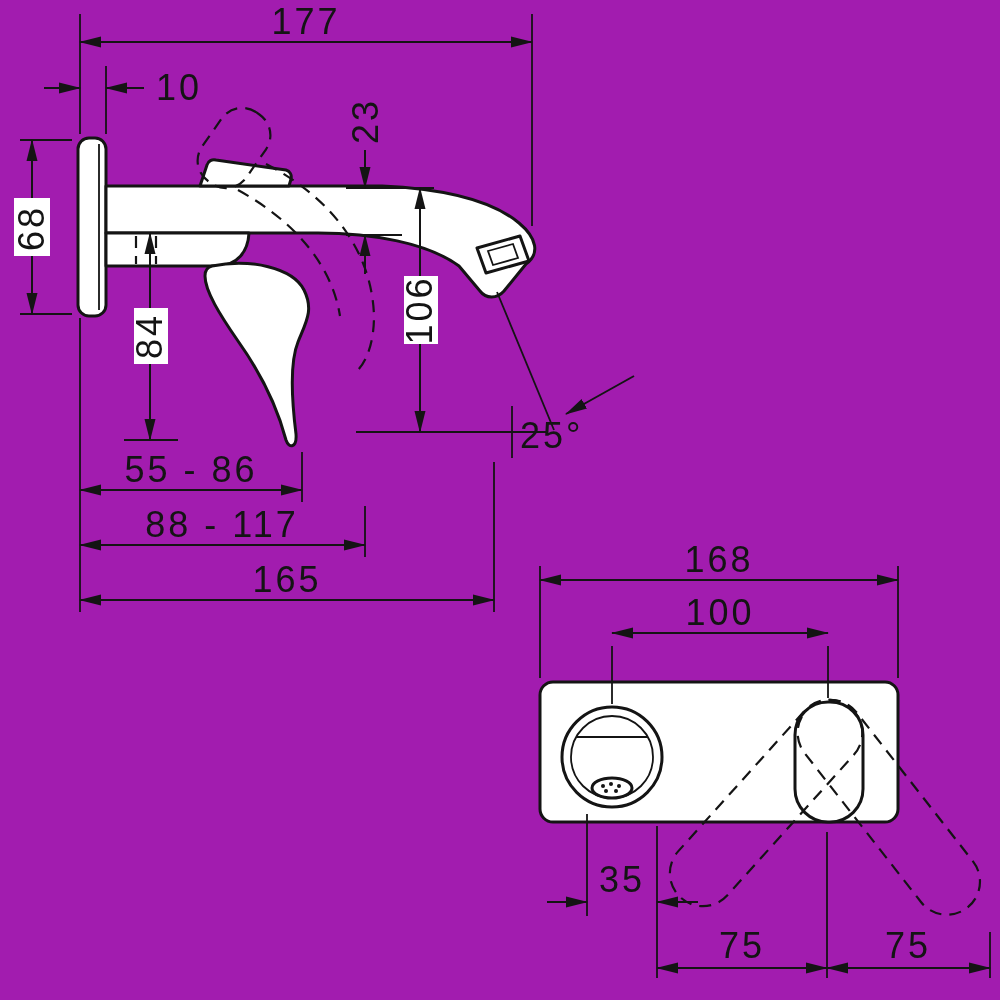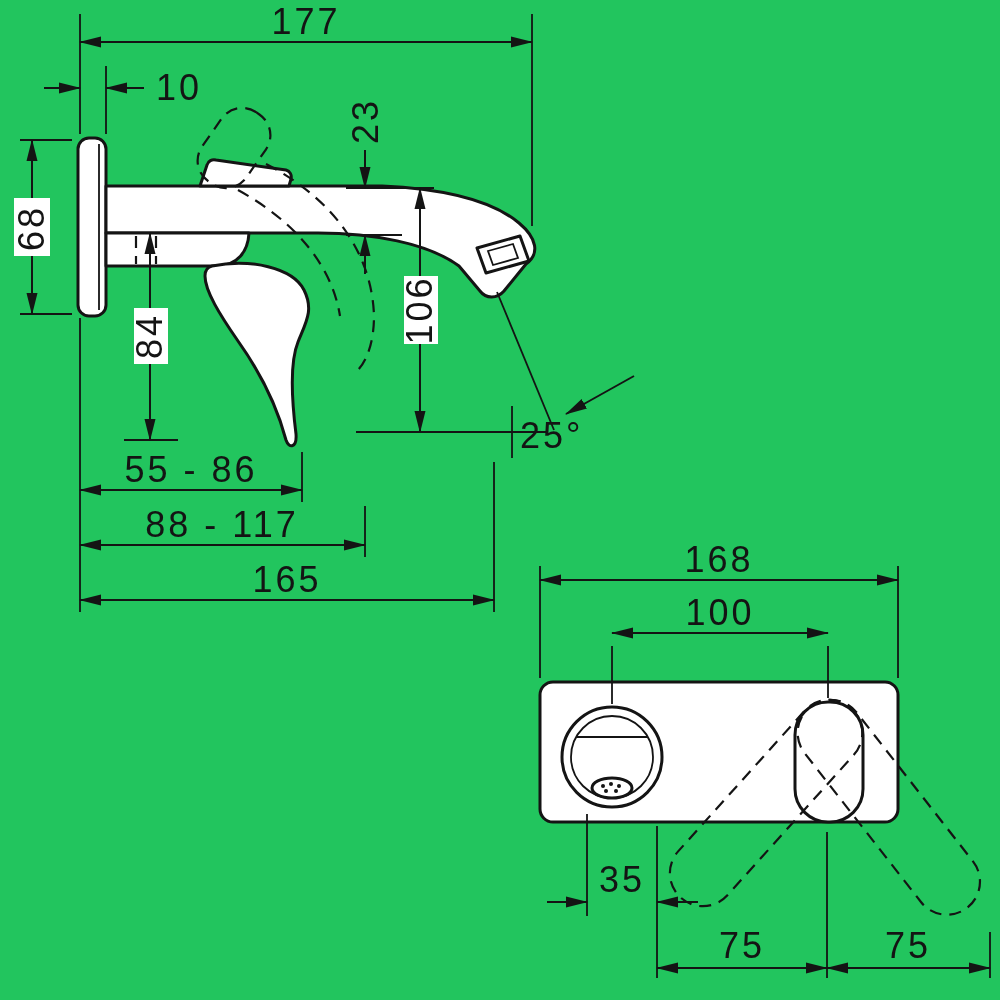--- a/index.html
+++ b/index.html
@@ -1,16 +1,16 @@
 <!DOCTYPE html>
 <html><head>
 <meta charset="utf-8">
 <style>
   html,body{margin:0;padding:0;background:#ffffff;width:1000px;height:1000px;overflow:hidden;}
-  .canvas{position:relative;width:1000px;height:1000px;background:#22c55e;}
+  .canvas{position:relative;width:1000px;height:1000px;background:#a21caf;}
   svg{display:block;}
   .lnf{stroke:#141414;stroke-width:3;fill:#ffffff;stroke-linejoin:round;}
   .thin{stroke:#141414;stroke-width:1.8;fill:none;stroke-linecap:butt;}
   .dim{stroke:#141414;stroke-width:2;fill:none;stroke-linecap:butt;}
   .dash{stroke:#141414;stroke-width:2.2;fill:none;stroke-dasharray:12 8;stroke-linejoin:round;}
   .bg{fill:#ffffff;stroke:none;}
   .t{font-family:"Liberation Sans", sans-serif;font-size:36px;fill:#141414;letter-spacing:3px;}
   .dot{fill:#141414;stroke:none;}
 </style>
 </head>

